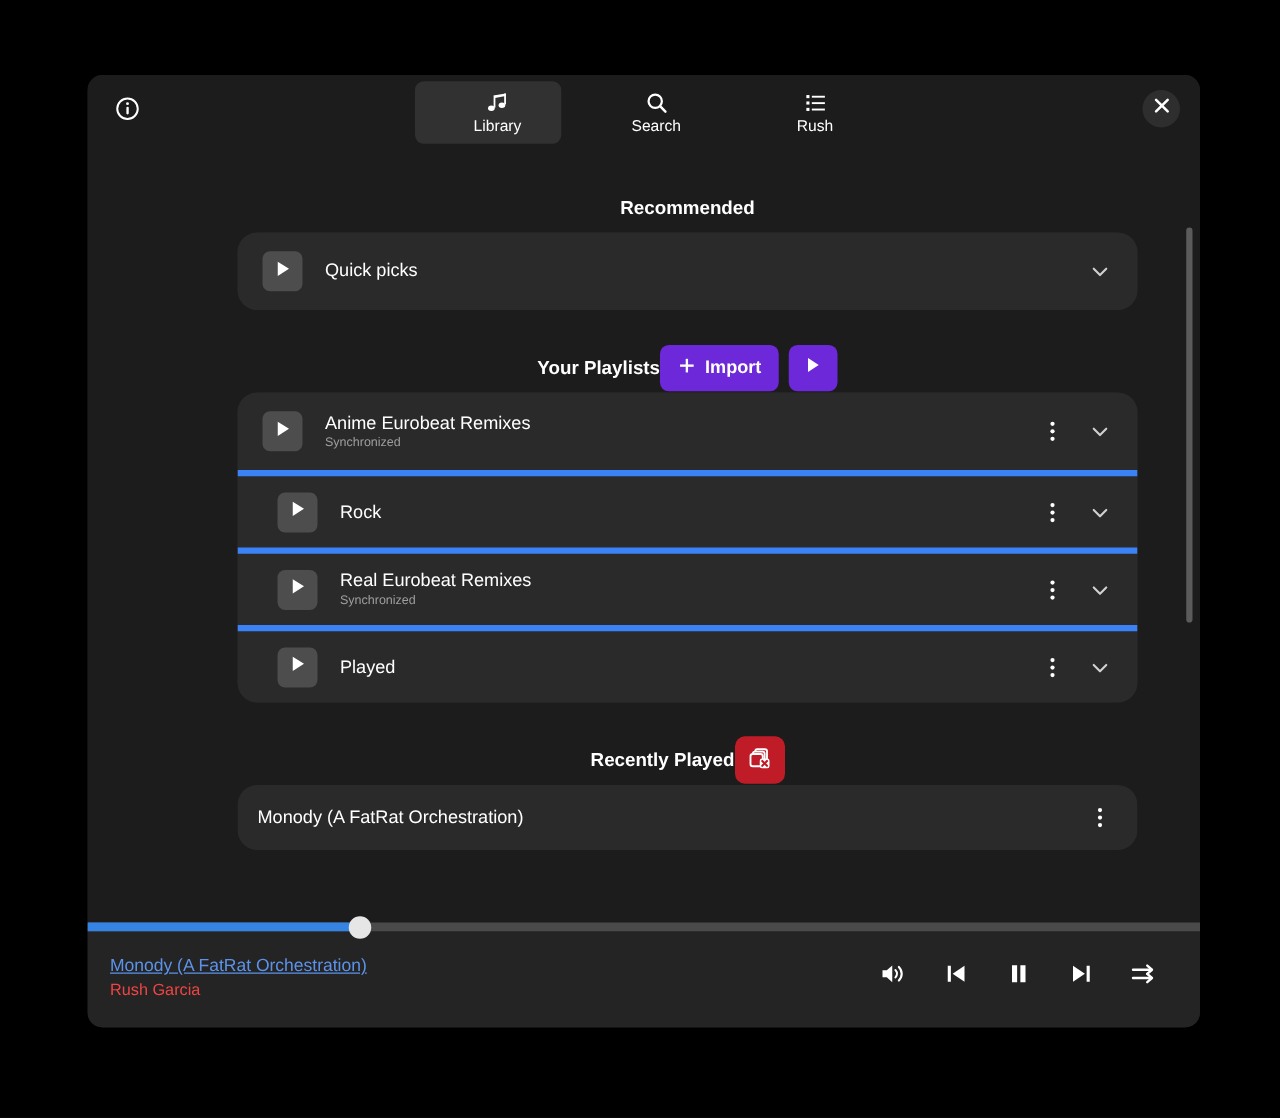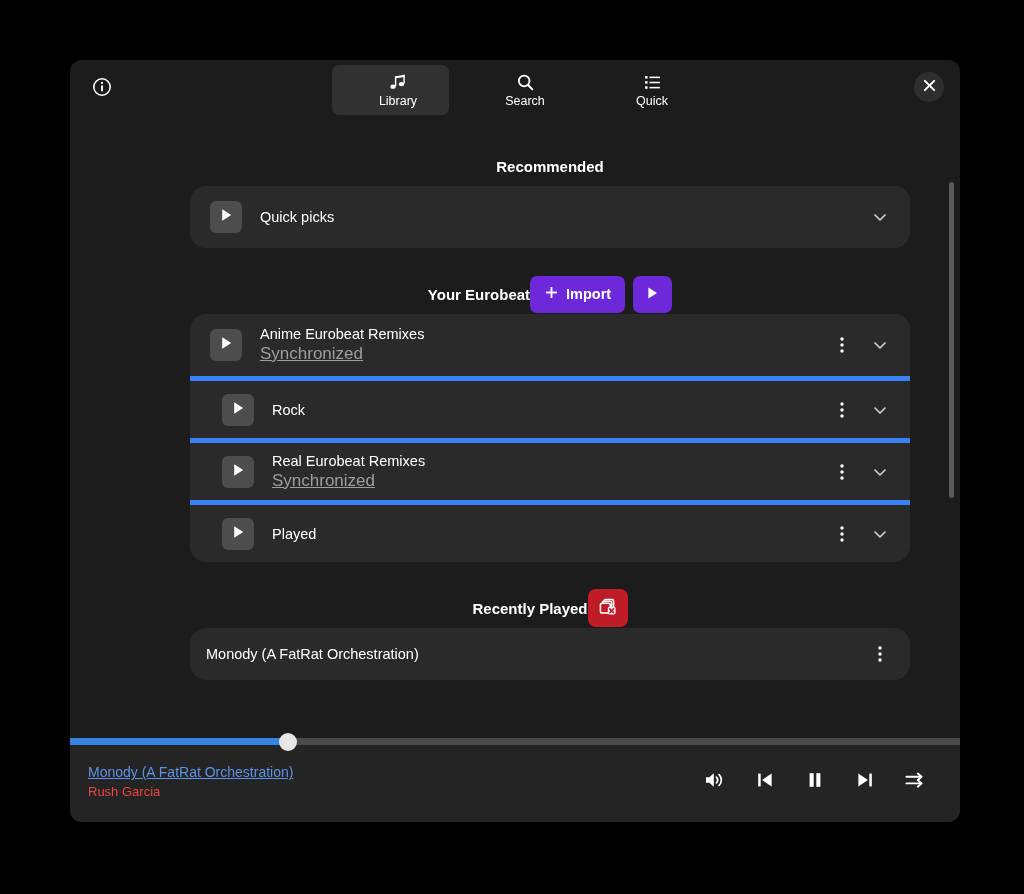--- a/index.html
+++ b/index.html
@@ -184,24 +184,23 @@
 
   .row-text { margin-left: 18px; flex: 1 1 auto; min-width: 0; }
   .row-title {
     font-size: 14.5px;
     color: #ffffff;
     white-space: nowrap;
     overflow: hidden;
     text-overflow: ellipsis;
   }
   .row-sub {
-    font-size: 17px;
+    font-size: 10px;
     color: #9e9e9e;
     margin-top: 2px;
-    text-decoration: underline;
   }
 
   .row-actions { display: flex; align-items: center; gap: 14px; }
   .icon-btn {
     width: 24px;
     height: 28px;
     display: flex;
     align-items: center;
     justify-content: center;
     cursor: pointer;
@@ -359,21 +358,21 @@
         <span class="tab-icon">
           <svg width="19" height="19" viewBox="0 0 20 20">
             <rect x="2.2" y="3.2" width="2.6" height="2.6" fill="#ffffff"></rect>
             <rect x="2.2" y="8.6" width="2.6" height="2.6" fill="#ffffff"></rect>
             <rect x="2.2" y="14" width="2.6" height="2.6" fill="#ffffff"></rect>
             <rect x="6.8" y="3.8" width="11" height="1.6" fill="#ffffff"></rect>
             <rect x="6.8" y="9.2" width="11" height="1.6" fill="#ffffff"></rect>
             <rect x="6.8" y="14.6" width="11" height="1.6" fill="#ffffff"></rect>
           </svg>
         </span>
-        <span class="tab-label">Quick</span>
+        <span class="tab-label">Rush</span>
       </div>
 
     </div>
 
     <div class="close-btn">
       <span>
         <svg width="13" height="13" viewBox="0 0 14 14">
           <line x1="2" y1="2" x2="12" y2="12" stroke="#ffffff" stroke-width="2.2" stroke-linecap="round"></line>
           <line x1="12" y1="2" x2="2" y2="12" stroke="#ffffff" stroke-width="2.2" stroke-linecap="round"></line>
         </svg>
@@ -405,21 +404,21 @@
             <div class="icon-btn">
               <svg width="16" height="16" viewBox="0 0 16 16">
                   <polyline points="3,6 8,11 13,6" fill="none" stroke="#cfcfcf" stroke-width="1.7" stroke-linecap="round" stroke-linejoin="round"></polyline>
                 </svg>
             </div>
           </div>
         </div>
       </div>
 
       <div class="section-head">
-        <div class="section-title">Your Eurobeat</div>
+        <div class="section-title">Your Playlists</div>
         <div class="section-actions">
           <button class="btn-blue">
             <span>
               <svg width="15" height="15" viewBox="0 0 16 16">
                 <rect x="7" y="2.2" width="2" height="11.6" fill="#ffffff"></rect>
                 <rect x="2.2" y="7" width="11.6" height="2" fill="#ffffff"></rect>
               </svg>
             </span>
             <span>Import</span>
           </button>

